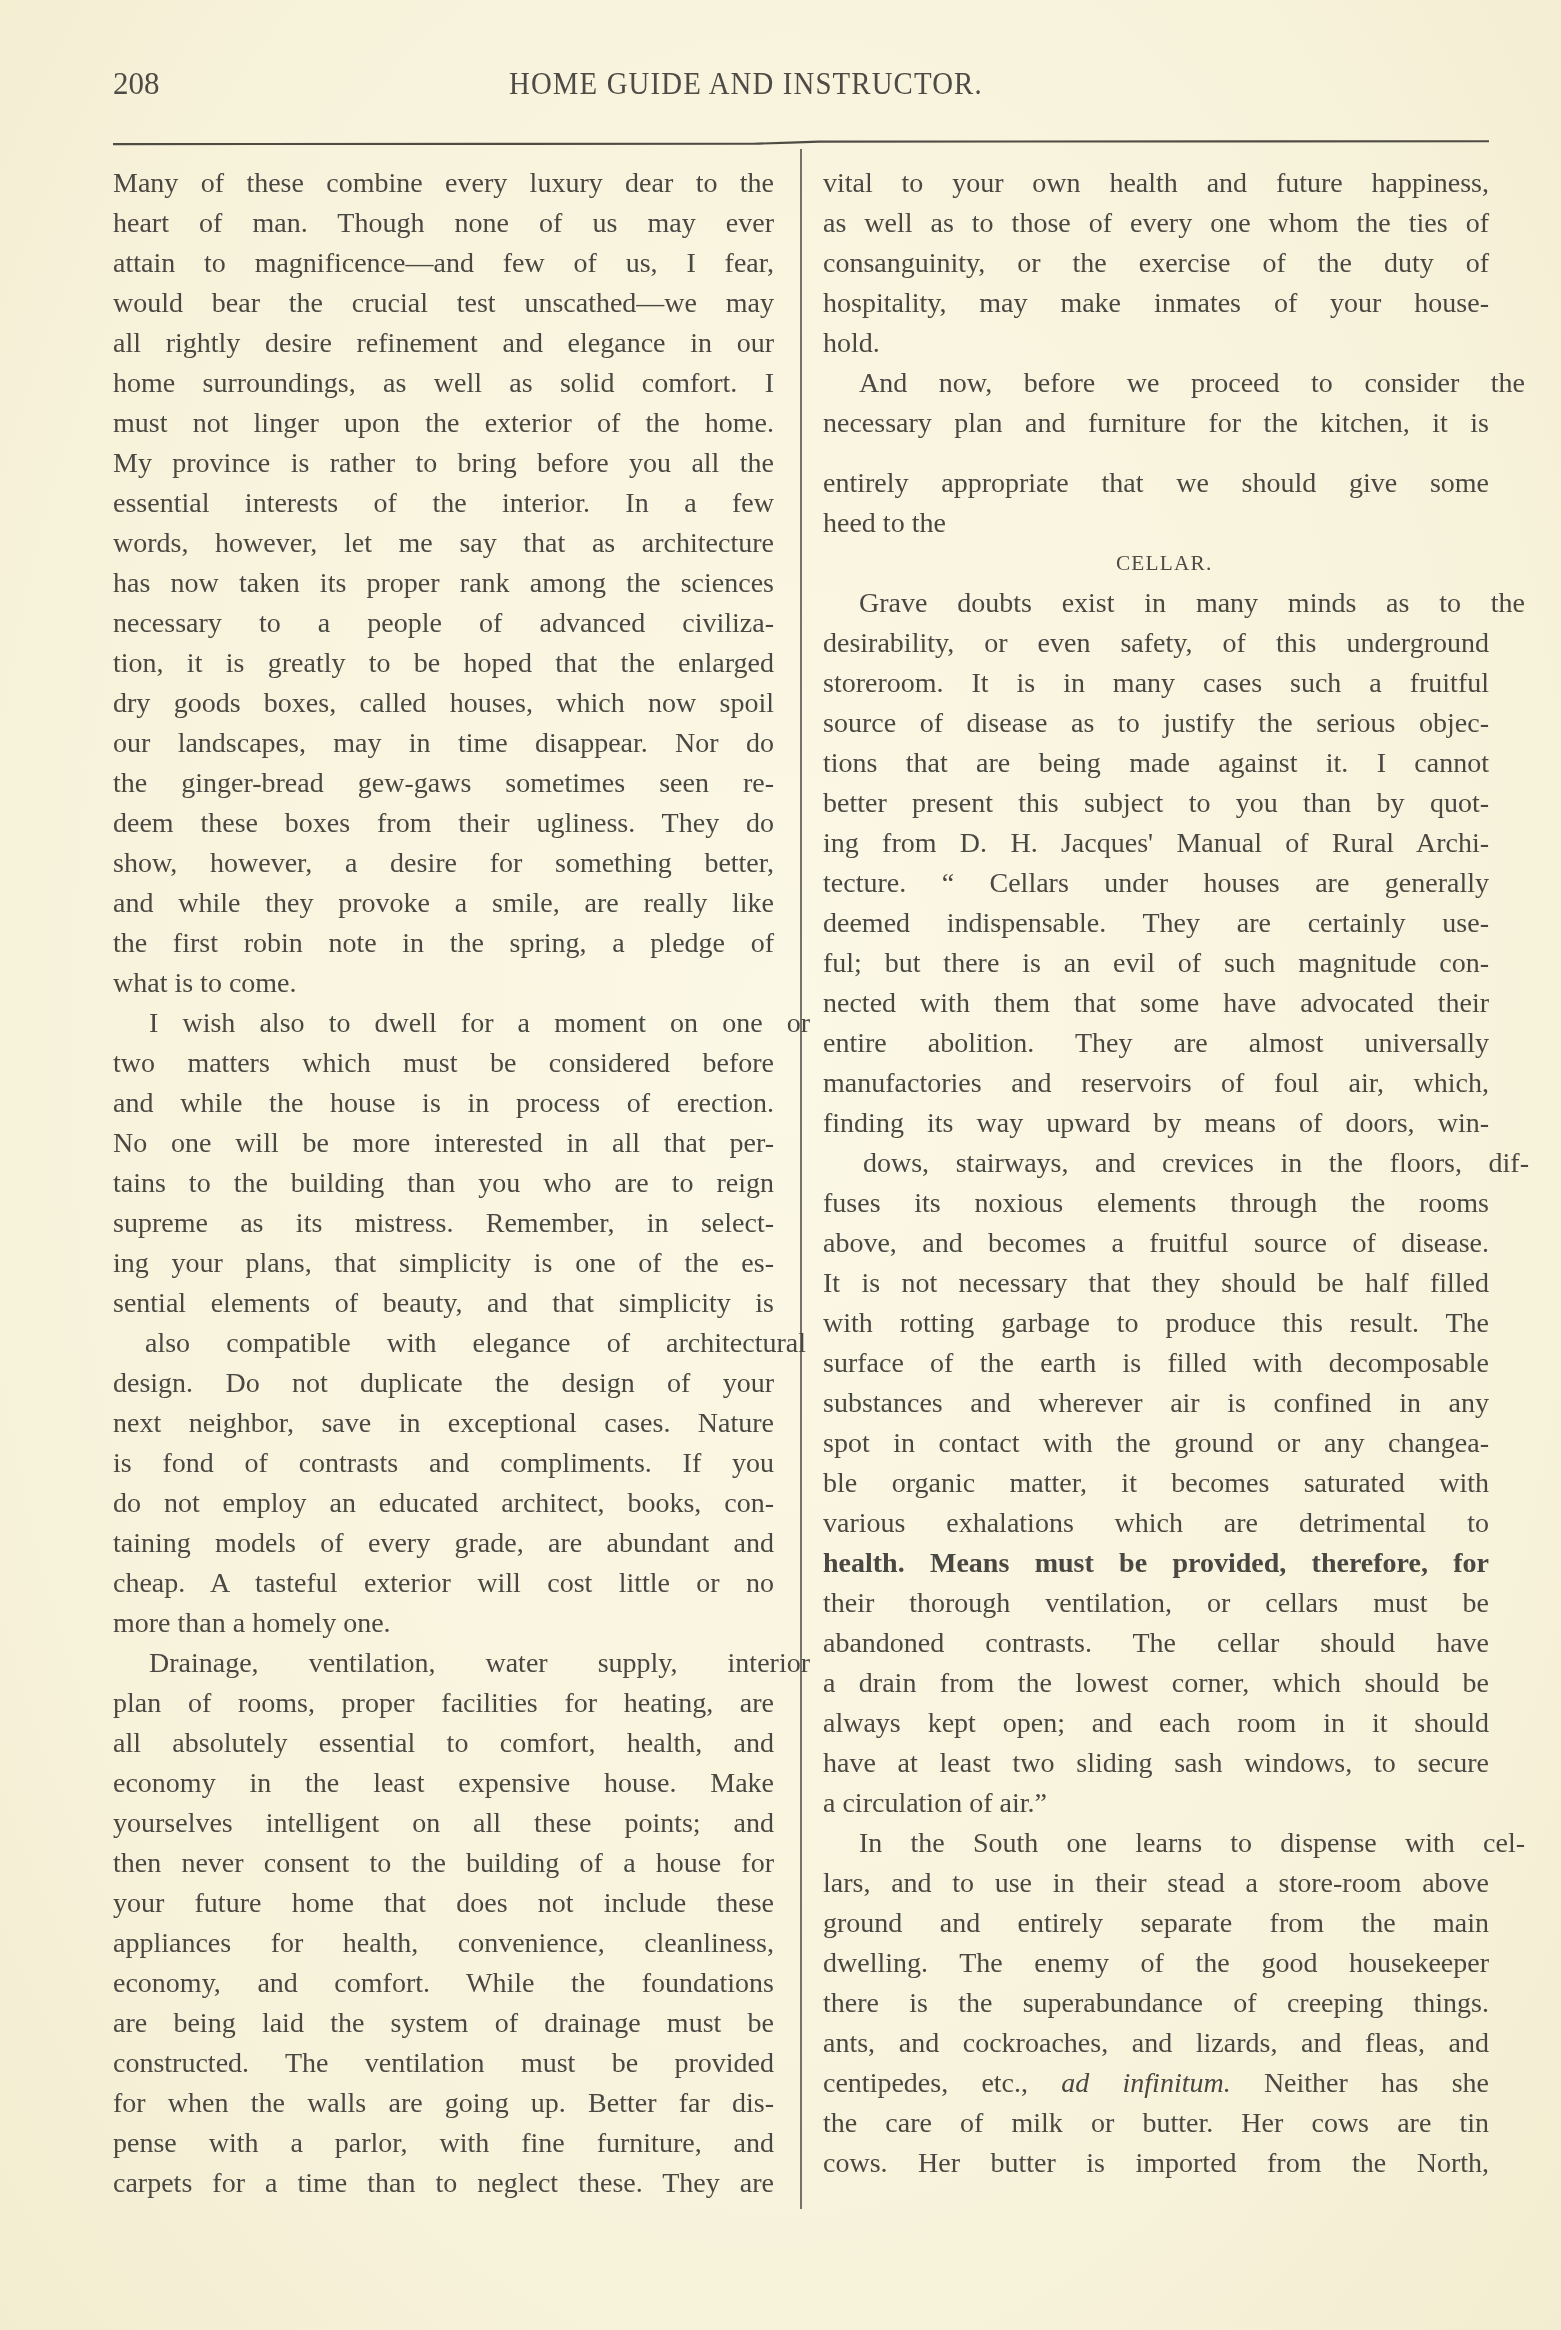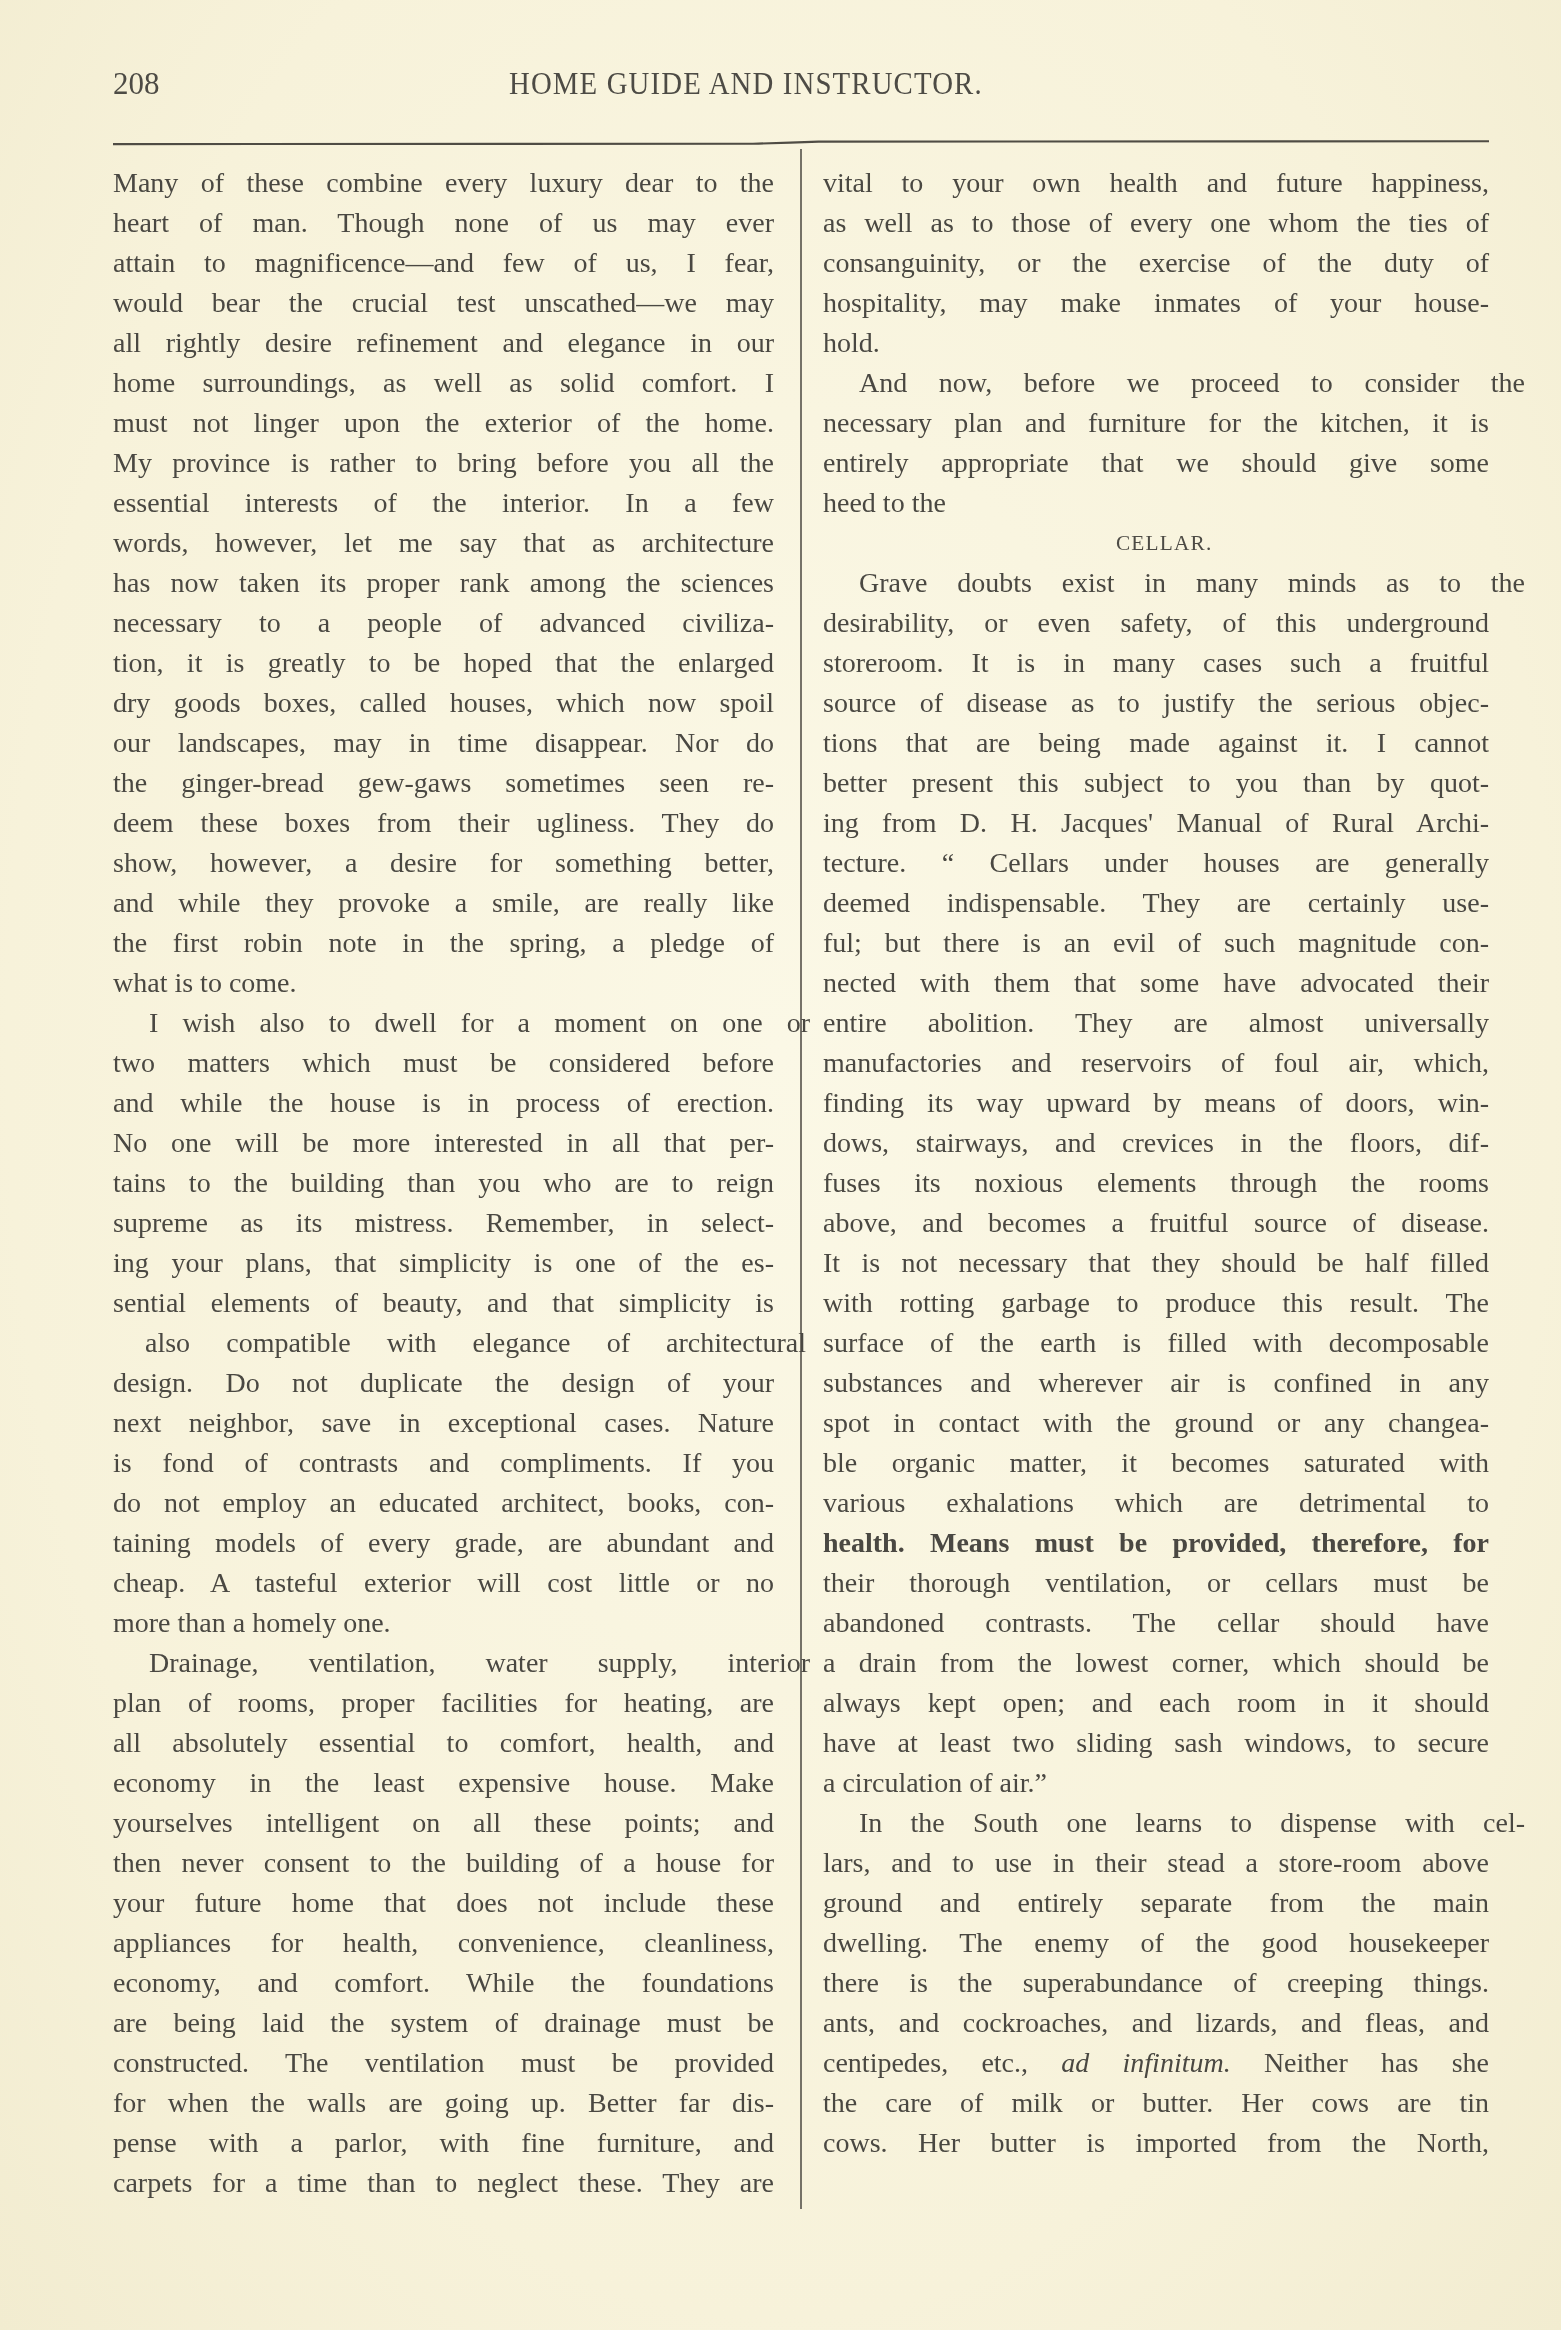--- a/index.html
+++ b/index.html
@@ -169,38 +169,38 @@
     <span class="line" style="display: block; width: 661px;">carpets for a time than to neglect these.  They are</span>
   </div>
 <div class="column right" id="right-col">
     <span class="line" style="display: block; width: 666px;">vital to your own health and future happiness,</span>
     <span class="line" style="display: block; width: 666px;">as well as to those of every one whom the ties of</span>
     <span class="line" style="display: block; width: 666px;">consanguinity, or the exercise of the duty of</span>
     <span class="line" style="display: block; width: 666px;">hospitality, may make inmates of your house-</span>
     <span class="line last" style="display: block; width: auto;">hold.</span>
     <span class="line indent" style="display: block; width: 666px;">And now, before we proceed to consider the</span>
     <span class="line" style="display: block; width: 666px;">necessary plan and furniture for the kitchen, it is</span>
-    <span class="line" style="display: block; width: 666px;">entirely appropriate that we should give some</span>
+    <span class="line" style="display: block; width: 666px; margin-top: 20px;">entirely appropriate that we should give some</span>
     <span class="line last" style="display: block; width: auto;">heed to the</span>
     <span class="section-heading">CELLAR.</span>
     <span class="line indent" style="display: block; width: 666px;">Grave doubts exist in many minds as to the</span>
     <span class="line" style="display: block; width: 666px;">desirability, or even safety, of this underground</span>
     <span class="line" style="display: block; width: 666px;">storeroom.  It is in many cases such a fruitful</span>
     <span class="line" style="display: block; width: 666px;">source of disease as to justify the serious objec-</span>
     <span class="line" style="display: block; width: 666px;">tions that are being made against it.  I cannot</span>
     <span class="line" style="display: block; width: 666px;">better present this subject to you than by quot-</span>
     <span class="line" style="display: block; width: 666px;">ing from D. H. Jacques' Manual of Rural Archi-</span>
     <span class="line" style="display: block; width: 666px;">tecture.   “ Cellars under houses are generally</span>
     <span class="line" style="display: block; width: 666px;">deemed indispensable.  They are certainly use-</span>
     <span class="line" style="display: block; width: 666px;">ful; but there is an evil of such magnitude con-</span>
     <span class="line" style="display: block; width: 666px;">nected with them that some have advocated their</span>
     <span class="line" style="display: block; width: 666px;">entire abolition.  They are almost universally</span>
     <span class="line" style="display: block; width: 666px;">manufactories and reservoirs of foul air, which,</span>
     <span class="line" style="display: block; width: 666px;">finding its way upward by means of doors, win-</span>
-    <span class="line" style="display: block; width: 666px;">dows, stairways, and crevices in the floors, dif-</span>
+    <span class="line" style="display: block; width: 666px; margin-left: 40px;">dows, stairways, and crevices in the floors, dif-</span>
     <span class="line" style="display: block; width: 666px;">fuses its noxious elements through the rooms</span>
     <span class="line" style="display: block; width: 666px;">above, and becomes a fruitful source of disease.</span>
     <span class="line" style="display: block; width: 666px;">It is not necessary that they should be half filled</span>
     <span class="line" style="display: block; width: 666px;">with rotting garbage to produce this result.  The</span>
     <span class="line" style="display: block; width: 666px;">surface of the earth is filled with decomposable</span>
     <span class="line" style="display: block; width: 666px;">substances and wherever air is confined in any</span>
     <span class="line" style="display: block; width: 666px;">spot in contact with the ground or any changea-</span>
     <span class="line" style="display: block; width: 666px;">ble organic matter, it becomes saturated with</span>
     <span class="line" style="display: block; width: 666px;">various exhalations which are detrimental to</span>
     <span class="line" style="display: block; width: 666px; font-weight: bold;">health.  Means must be provided, therefore, for</span>

